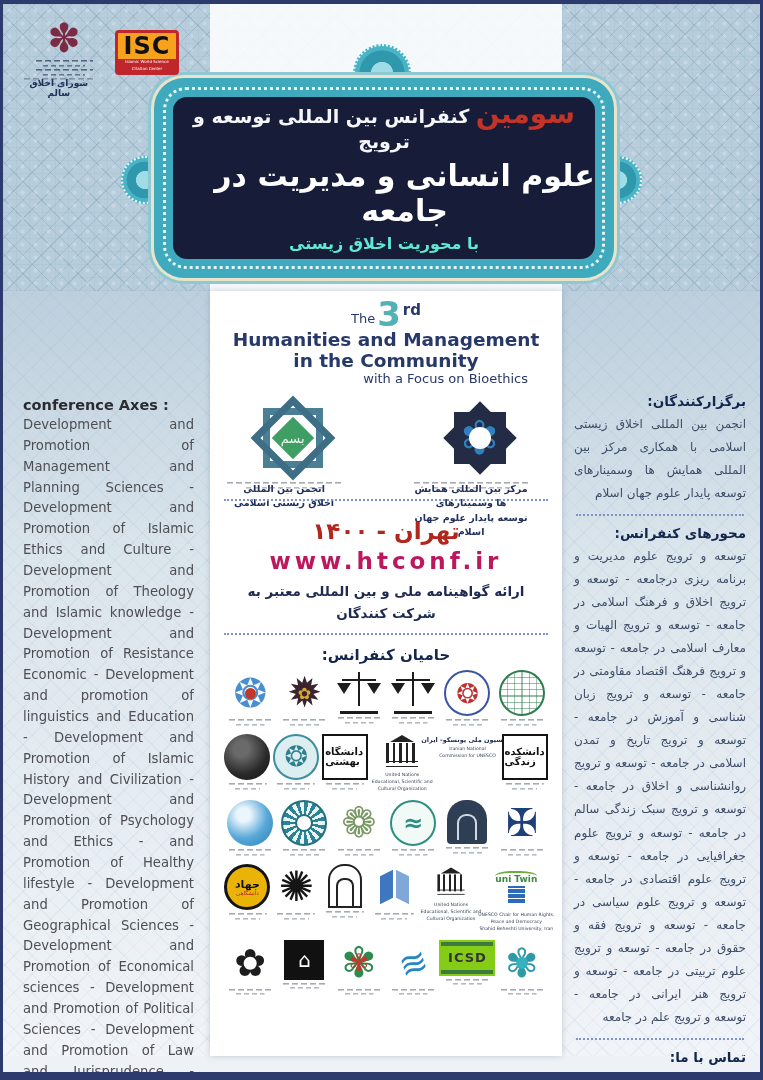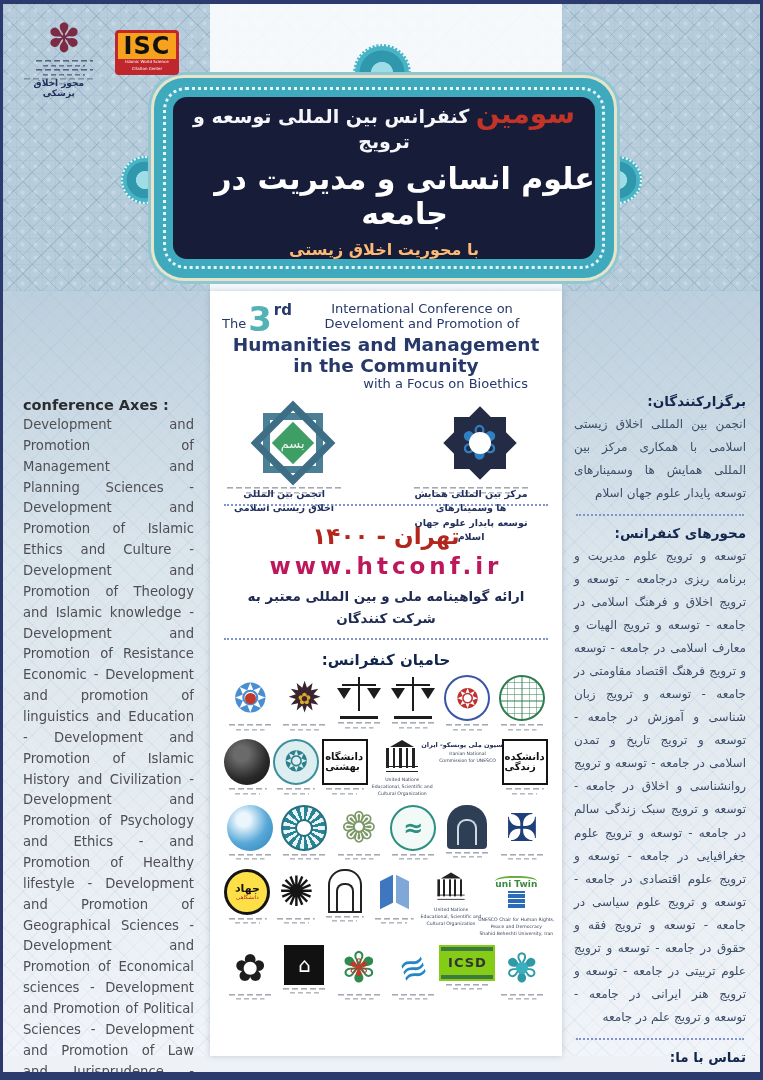--- a/index.html
+++ b/index.html
@@ -55,26 +55,26 @@
   .medallion.top{ left:50%; top:40px; width:58px; height:58px; transform:translateX(-50%); }
   .medallion.left{ left:118px; top:152px; width:48px; height:48px; }
   .medallion.right{ right:118px; top:152px; width:48px; height:48px; }
 
   .frame{ position:absolute; left:151px; top:74px; width:460px; height:200px; z-index:2;
     background:#3fa9bd; border-radius:30px; padding:9px;
     box-shadow:0 0 0 3px #e9e4c9, 0 0 0 6px #8fc7d3; }
   .frame-inner{ width:100%; height:100%; border:3px dotted #e2f6f8; border-radius:23px;
     display:flex; align-items:center; justify-content:center; padding:7px; }
   .banner{ background:#171c39; border-radius:14px; width:100%; height:100%;
-    display:flex; flex-direction:column; align-items:center; justify-content:space-between;
+    display:flex; flex-direction:column; align-items:center; justify-content:flex-start;
     direction:rtl; text-align:center; gap:6px; }
   .banner .l1{ color:#f4f6fa; font-size:19px; font-weight:bold; }
   .banner .l1 .red{ color:#c23427; font-size:28px; }
   .banner .l2{ color:#ffffff; font-size:30px; font-weight:bold;padding-left:41px; }
-  .banner .l3{ color:#fdba74; font-size:16px; font-weight:bold; }
+  .banner .l3{ color:#5eead4; font-size:16px; font-weight:bold; }
 
   
   .main{ position:relative; display:flex; height:765px;
     background:linear-gradient(180deg,#bccfdd 0%, #dbe5ec 35%, #f1f4f8 100%); }
   .main::before{ content:""; position:absolute; inset:0; pointer-events:none;
     background:
       repeating-linear-gradient(45deg, rgba(130,160,185,.10) 0 1px, transparent 1px 13px),
       repeating-linear-gradient(-45deg, rgba(130,160,185,.10) 0 1px, transparent 1px 13px); }
 
   .col-left{ width:207px; padding:106px 16px 0 20px; }
@@ -188,21 +188,21 @@
   .s-tealcompass::after{ content:""; position:absolute; width:14px; height:14px;
     background:#fff; border:2px solid #23707e; border-radius:50%; }
   .s-greenmandala .glyph{ font-size:42px; color:#7b9867; }
   .s-tealwave{ border-radius:50%; border:2.5px solid #2d8f7f; background:#f2faf8; }
   .s-tealwave .glyph{ font-size:24px; color:#2d8f7f; font-weight:bold; }
   .s-archdark{ width:40px; height:44px; background:#2e3f55; border-radius:19px 19px 4px 4px; }
   .s-archdark::after{ content:""; position:absolute; bottom:4px; left:50%;
     transform:translateX(-50%); width:16px; height:24px; border:2px solid #cfd8e2;
     border-bottom:none; border-radius:9px 9px 0 0; }
   .s-qomblue .glyph{ font-size:38px; color:#1d3f7a; font-weight:bold; }
-  .s-jahad{ border-radius:50%; border:3px solid #141414; background:#fde047; flex-direction:column; }
+  .s-jahad{ border-radius:50%; border:3px solid #141414; background:#eab308; flex-direction:column; }
   .s-jahad .logo-label{ font-size:11px; color:#111; direction:rtl; line-height:1; }
   .s-jahad .logo-sub{ font-size:5.5px; color:#b22222; direction:rtl; }
   .s-starblack .glyph{ font-size:42px; color:#151515; }
   .s-archoutline{ width:34px; height:44px; border:2.5px solid #222;
     border-radius:16px 16px 0 0; background:#fff; }
   .s-archoutline::after{ content:""; position:absolute; bottom:0; left:50%;
     transform:translateX(-50%); width:14px; height:26px; border:2px solid #222;
     border-bottom:none; border-radius:8px 8px 0 0; }
   .s-azad::before{ content:""; width:13px; height:28px; background:#3f76c0;
     transform:skewY(-26deg); margin-right:3px; }
@@ -233,21 +233,21 @@
 
 <div class="poster">
 
   <div class="header">
     <div class="white-strip"></div>
 
     <div class="med-logo">
       <div class="emblem">✽</div>
       <div class="squig"></div>
       <div class="squig"></div>
-      <div class="cap">مجوز اخلاق پزشکی</div>
+      <div class="cap">شورای اخلاق سالم</div>
     </div>
 
     <div class="isc">
       <div class="t">ISC</div>
       <span class="s">Islamic World Science Citation Center</span>
     </div>
 
 
     <div class="medallion top"></div>
     <div class="medallion left"></div>
@@ -274,21 +274,20 @@
       <p>Development and Promotion of Management and Planning Sciences - Development and Promotion of Islamic Ethics and Culture - Development and Promotion of Theology and Islamic knowledge - Development and Promotion of Resistance Economic - Development and promotion of linguistics and Education - Development and Promotion of Islamic History and Civilization - Development and Promotion of Psychology and Ethics - and Promotion of Healthy lifestyle - Development and Promotion of Geographical Sciences - Development and Promotion of Economical sciences - Development and Promotion of Political Sciences - Development and Promotion of Law and Jurisprudence - Development and Promotion of Educational Sciences - Development and Promotion of Iranian Art - Development and Promotion of Science</p>
     </div>
 
     <div class="col-center">
 
       <div class="etitle">
         <div class="row1">
           <span class="the">The</span>
           <span class="num">3</span>
           <span class="ord">rd</span>
-          <span class="rest">International Conference on Develoment and Promotion of</span>
         </div>
         <div class="t2">Humanities and Management in the Community</div>
         <div class="t3">with a Focus on Bioethics</div>
       </div>
 
       <div class="orgs">
         <div class="org">
           <div class="knot">
             <div class="sq"></div>
               <div class="sq r"></div>

